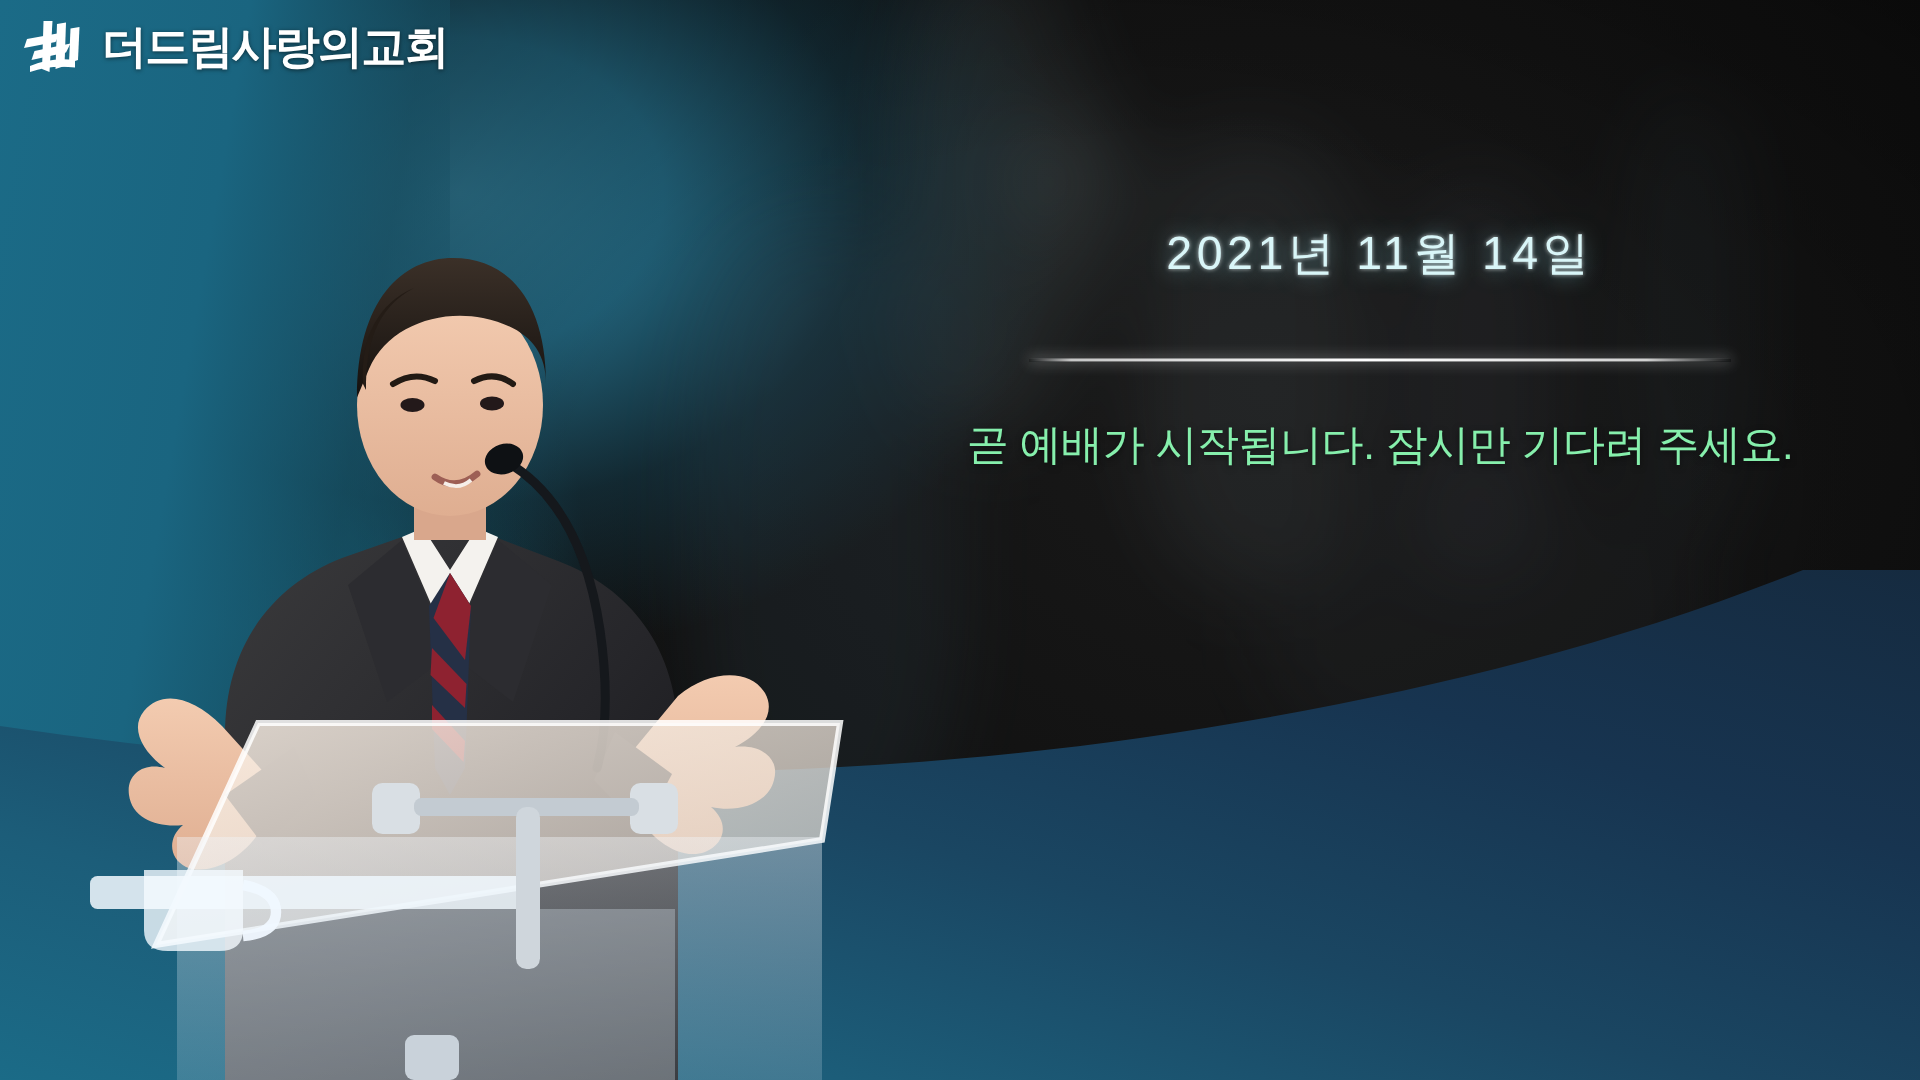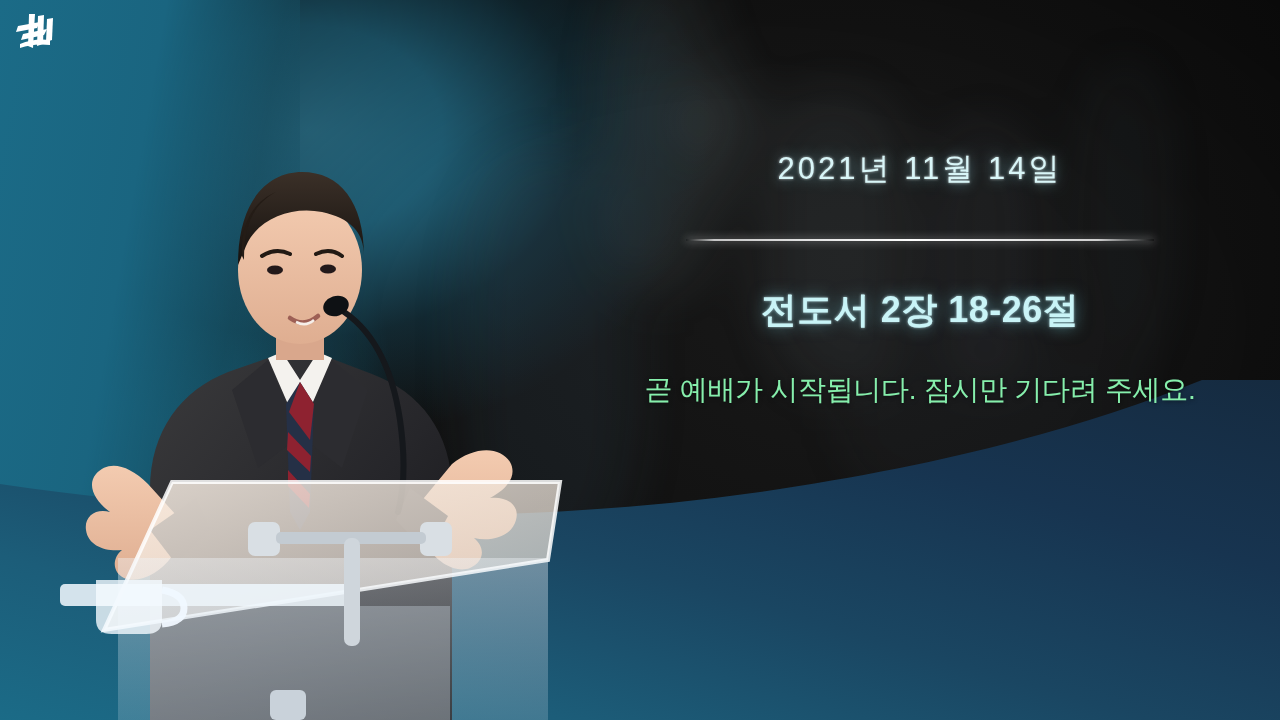--- a/index.html
+++ b/index.html
@@ -257,22 +257,22 @@
     <svg class="logo-mark" viewBox="0 0 46 40" aria-hidden="true">
       <g fill="#ffffff">
         <path d="M4 14 L26 10 L23 16 L2 20 Z"></path>
         <path d="M9 22 L33 17 L30 23 L7 28 Z"></path>
         <path d="M15 2 L21 2 L19 36 L14 34 Z"></path>
         <path d="M24 4 L30 3 L29 32 L23 34 Z"></path>
         <path d="M33 7 L39 6 L38 28 L32 30 Z"></path>
         <path d="M6 32 Q20 26 36 28 L36 33 Q20 31 6 36 Z"></path>
       </g>
     </svg>
+    <div class="logo-text">더드림사랑의교회</div>
   </div>
 
   <div class="panel">
     <div class="date-line">2021년 11월 14일</div>
     <div class="divider"></div>
-    <div class="scripture">전도서 2장 18-26절</div>
     <div class="notice">곧 예배가 시작됩니다. 잠시만 기다려 주세요.</div>
   </div>
 
 </div>
 
 </body></html>

